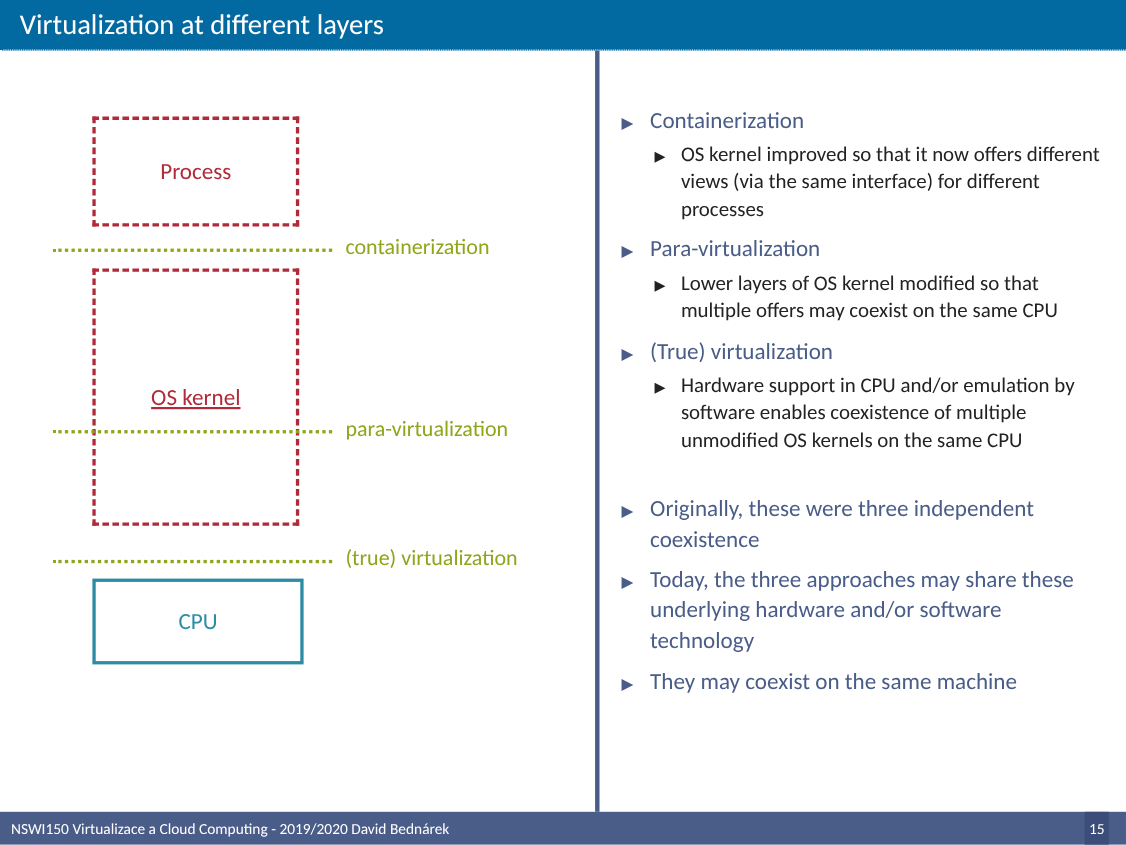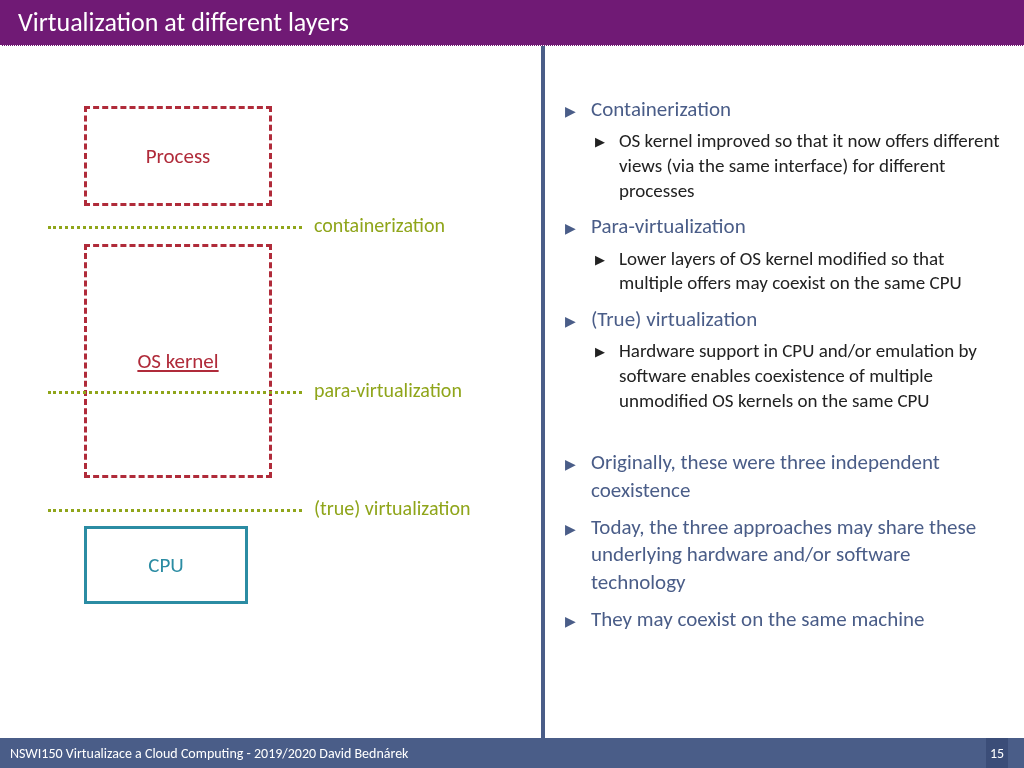--- a/index.html
+++ b/index.html
@@ -1,19 +1,19 @@
 <!DOCTYPE html>
 <html><head>
 <meta charset="utf-8">
 <style>
   * { box-sizing: border-box; margin: 0; padding: 0; }
   html, body { width: 1024px; height: 768px; font-family: "Segoe UI", Calibri, Arial, sans-serif; background: #fff; overflow: hidden; }
   .slide { width: 1024px; height: 768px; position: relative; }
   .titlebar {
-    background: #701a75;
+    background: #0369a1;
     color: #fff;
     height: 46px;
     padding: 6px 18px 0 18px;
     font-size: 26px;
     font-weight: 400;
     border-bottom: 1px dotted #fff;
   }
   .body {
     position: absolute;
     top: 46px; left: 0; right: 0; bottom: 30px;
@@ -139,21 +139,21 @@
       <div class="dbox" style="left:48px; top:198px; width:188px; height:234px;text-decoration:underline;">
         <span>OS kernel</span>
       </div>
 
       <div class="hline" style="left:12px; top:345px; width:254px;"></div>
       <div class="hlabel" style="left:278px; top:332px;">para-virtualization</div>
 
       <div class="hline" style="left:12px; top:463px; width:254px;"></div>
       <div class="hlabel" style="left:278px; top:450px;">(true) virtualization</div>
 
-      <div class="cpu" style="left:48px; top:480px; width:164px; height:78px;">
+      <div class="cpu" style="left:48px; top:480px; width:192px; height:78px;">
         <span>CPU</span>
       </div>
 
     </div>
 
     <div class="col-right">
 
       <div class="bul1">
         <span class="arrow">▶</span>
         <span class="txt">Containerization</span>

